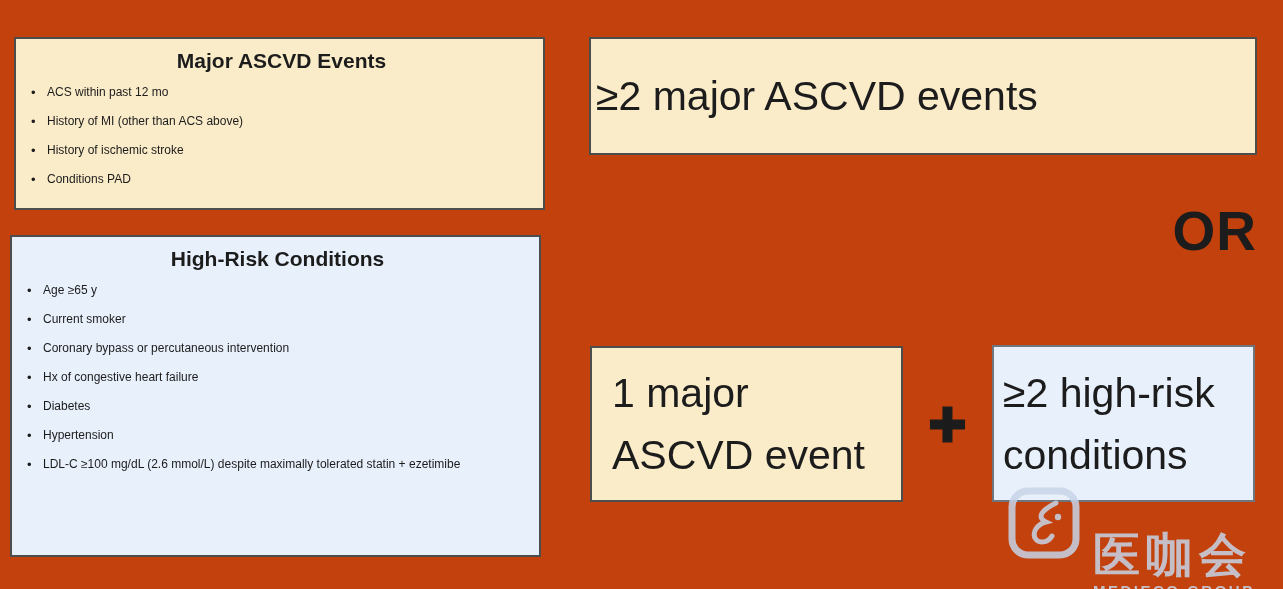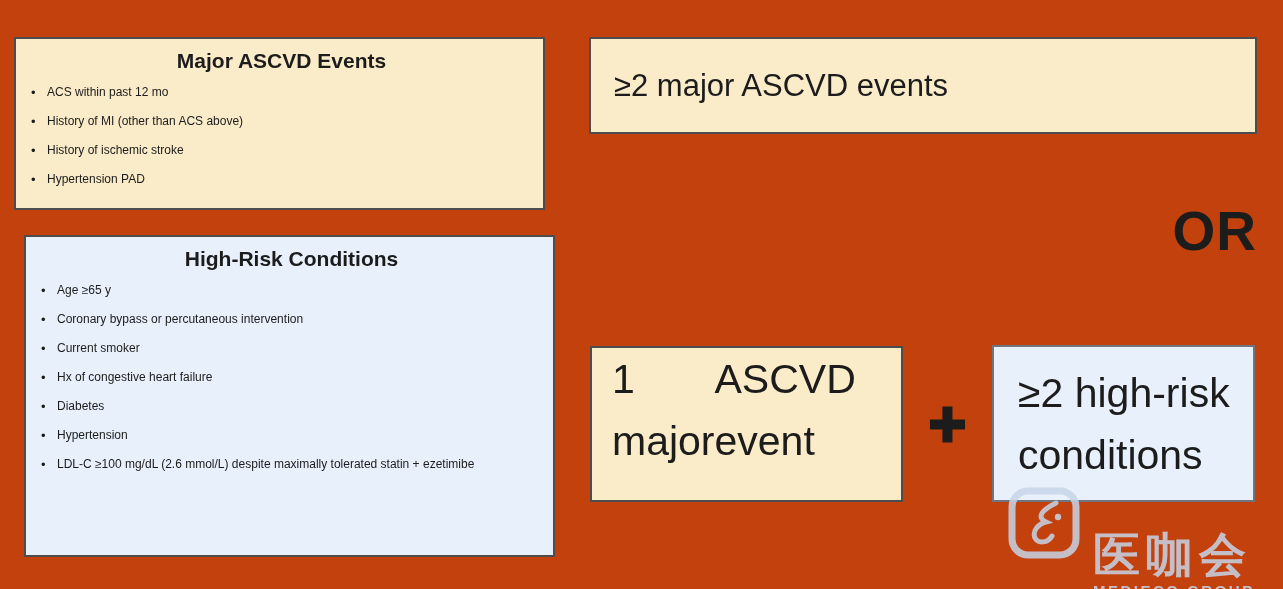--- a/index.html
+++ b/index.html
@@ -42,52 +42,52 @@
   .criteria li::before {
     content: "\2022";
     position: absolute;
     left: 1px;
     top: 0;
     font-size: 13px;
     line-height: 29px;
   }
 
   #box-major-events { left: 14px; top: 37px; width: 531px; height: 173px; }
-  #box-high-risk    { left: 24px; top: 235px; width: 531px; height: 322px; }
+  #box-high-risk    { left: 10px; top: 235px; width: 531px; height: 322px; }
 
   
   #box-ge2-major {
-    left: 589px; top: 37px; width: 668px; height: 97px;
+    left: 589px; top: 37px; width: 668px; height: 118px;
     display: flex; align-items: center;
-    font-size: 31px; padding-left: 23px;
+    font-size: 41px; padding-left: 5px;
   }
   #or-label {
     position: absolute;
     left: 589px; top: 199px; width: 668px;
     text-align: right;
     font-size: 55px; font-weight: bold;
     letter-spacing: 1px;
   }
   #box-one-major {
     left: 590px; top: 346px; width: 313px; height: 156px;
-    display: flex; flex-direction: row; justify-content: center;
+    display: flex; flex-direction: column; justify-content: center;
     font-size: 41px; line-height: 62px; padding-left: 20px;
   }
   #plus-operator {
     position: absolute;
     left: 903px; top: 346px; width: 89px; height: 156px;
     display: flex; align-items: center; justify-content: center;
     font-size: 64px; font-weight: bold;
     -webkit-text-stroke: 3px #1c1c1c;
   }
   #box-ge2-high-risk {
     left: 992px; top: 345px; width: 263px; height: 157px;
     border-color: #70757d;
     display: flex; flex-direction: column; justify-content: center;
-    font-size: 41px; line-height: 62px; padding-left: 24px;
+    font-size: 41px; line-height: 62px; padding-left: 9px;
   }
 
   
   #watermark {
     position: absolute;
     left: 1008px; top: 483px;
     width: 266px; height: 106px;
     display: flex; align-items: flex-start;
     color: rgba(199, 213, 232, 0.85);
     z-index: 5;
@@ -114,30 +114,30 @@
 <body>
 
 <div class="canvas">
 
   <div class="box cream criteria" id="box-major-events">
     <div class="box-title">Major ASCVD Events</div>
     <ul>
       <li>ACS within past 12 mo</li>
       <li>History of MI (other than ACS above)</li>
       <li>History of ischemic stroke</li>
-      <li>Hypertension PAD</li>
+      <li>Conditions PAD</li>
     </ul>
   </div>
 
   <div class="box blue criteria" id="box-high-risk">
     <div class="box-title">High-Risk Conditions</div>
     <ul>
       <li>Age ≥65 y</li>
+      <li>Current smoker</li>
       <li>Coronary bypass or percutaneous intervention</li>
-      <li>Current smoker</li>
       <li>Hx of congestive heart failure</li>
       <li>Diabetes</li>
       <li>Hypertension</li>
       <li>LDL-C ≥100 mg/dL (2.6 mmol/L) despite maximally tolerated statin + ezetimibe</li>
     </ul>
   </div>
 
   <div class="box cream" id="box-ge2-major">
     <span>≥2 major ASCVD events</span>
   </div>

